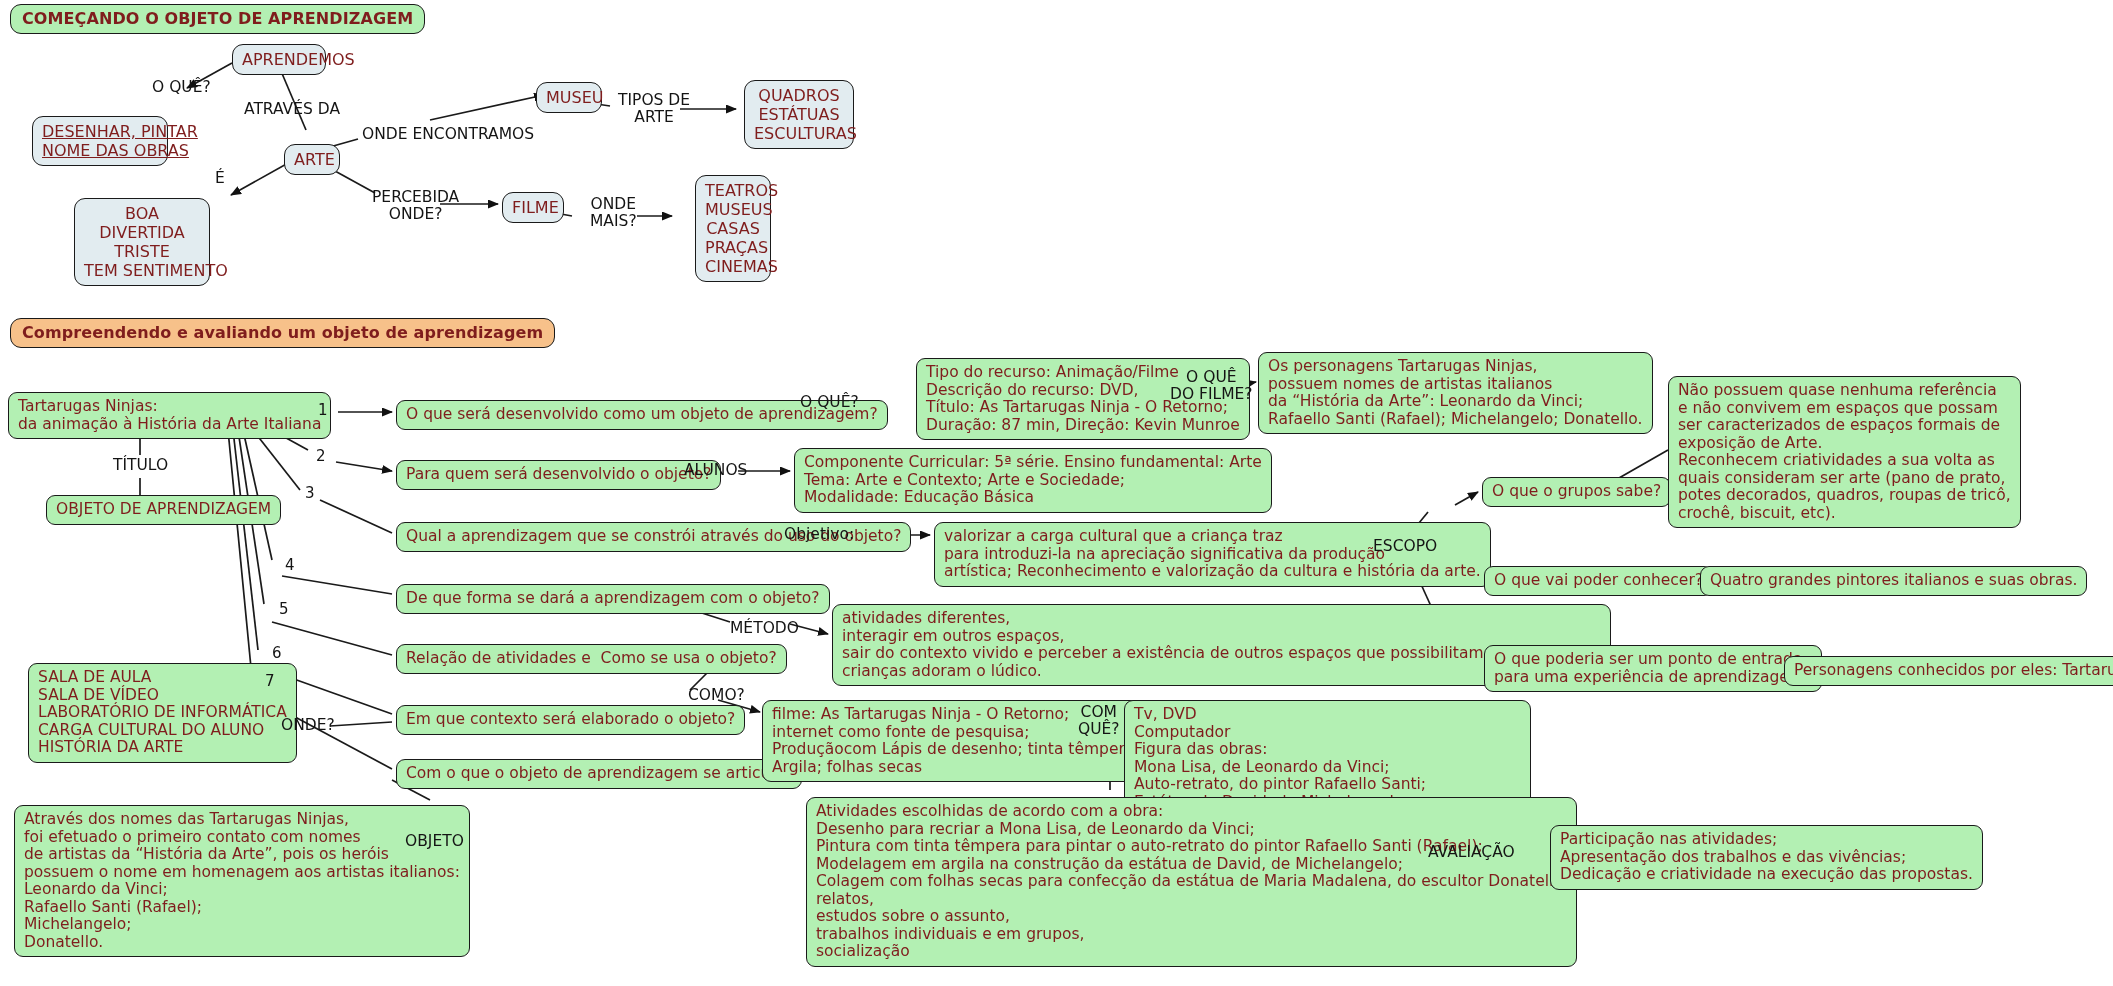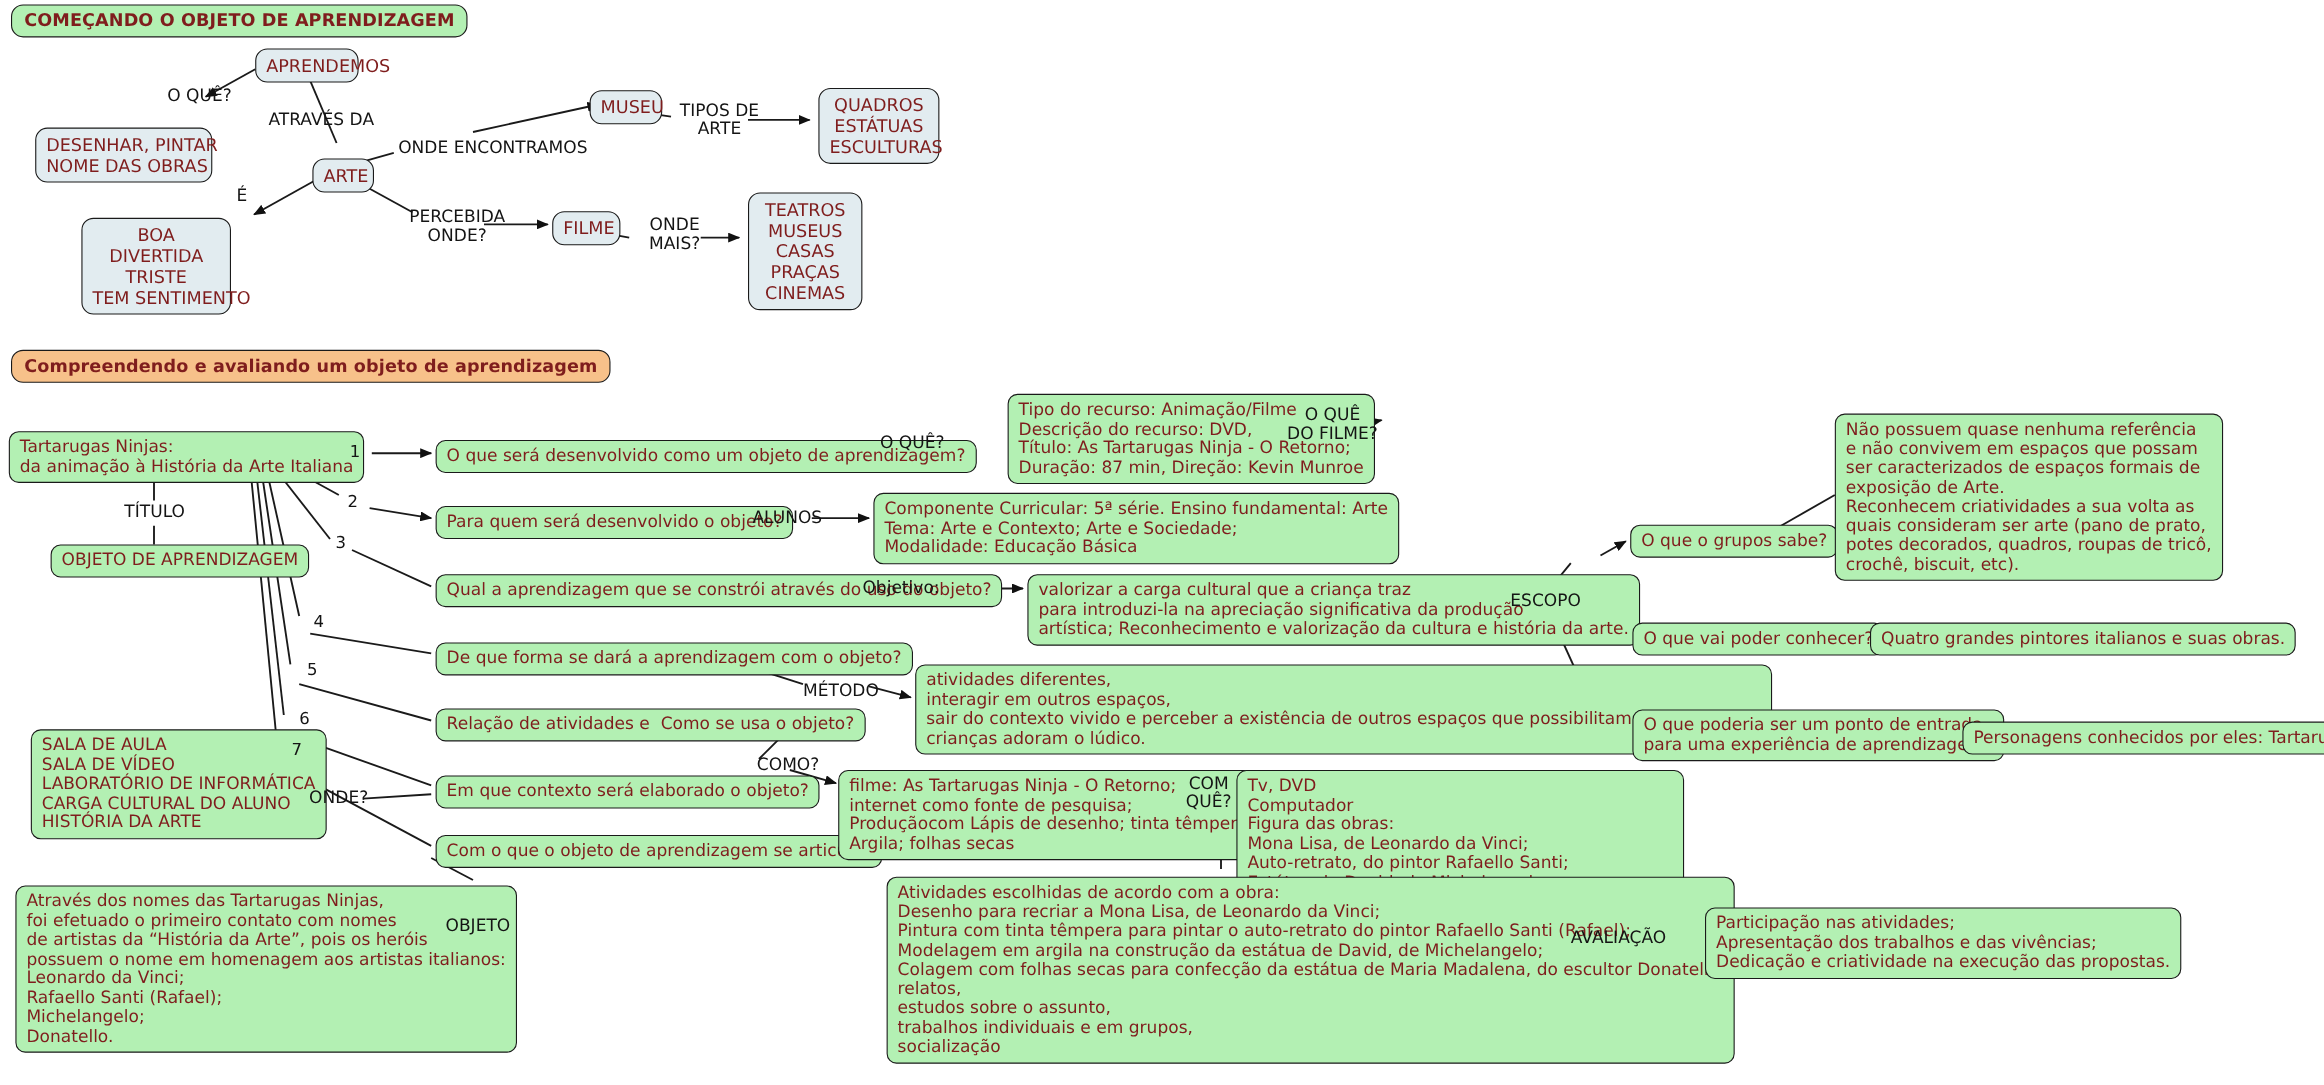--- a/index.html
+++ b/index.html
@@ -162,21 +162,21 @@
       <path d="M1750,668 L1782,668"></path>
     </g>
   </svg>
 
   <div class="node banner green" style="left:10px; top:4px;">COMEÇANDO O OBJETO DE APRENDIZAGEM</div>
 
   <div class="node blue" style="left:232px; top:44px; width:94px; text-align:center;">APRENDEMOS</div>
 
   <div class="edge-label caps" style="left:152px; top:79px;">O QUÊ?</div>
 
-  <div class="node blue" style="left:32px; top:116px; width:161px;">DESENHAR, PINTAR
+  <div class="node blue" style="left:32px; top:116px; width:136px;text-decoration:underline;">DESENHAR, PINTAR
 NOME DAS OBRAS</div>
 
   <div class="edge-label caps" style="left:244px; top:101px;">ATRAVÉS DA</div>
 
   <div class="node blue" style="left:284px; top:144px; width:56px;">ARTE</div>
 
   <div class="edge-label caps" style="left:215px; top:170px;">É</div>
 
   <div class="node blue" style="left:74px; top:198px; width:136px;">BOA
 DIVERTIDA
@@ -195,21 +195,21 @@
 ESCULTURAS</div>
 
   <div class="edge-label caps" style="left:372px; top:189px;">PERCEBIDA
 ONDE?</div>
 
   <div class="node blue" style="left:502px; top:192px; width:62px;">FILME</div>
 
   <div class="edge-label caps" style="left:590px; top:196px;">ONDE
 MAIS?</div>
 
-  <div class="node blue" style="left:680px; top:175px; width:104px;">TEATROS
+  <div class="node blue" style="left:695px; top:175px; width:76px;">TEATROS
 MUSEUS
 CASAS
 PRAÇAS
 CINEMAS</div>
 
   <div class="node banner orange" style="left:10px; top:318px;">Compreendendo e avaliando um objeto de aprendizagem</div>
 
   <div class="node" style="left:8px; top:392px;">Tartarugas Ninjas:
 da animação à História da Arte Italiana</div>
 
@@ -245,20 +245,24 @@
   <div class="edge-label caps" style="left:1170px; top:369px;">O QUÊ
 DO FILME?</div>
   <div class="edge-label caps" style="left:1373px; top:538px;">ESCOPO</div>
   <div class="edge-label caps" style="left:1428px; top:844px;">AVALIAÇÃO</div>
 
   <div class="node" style="left:876px; top:358px;margin-left:40px;">Tipo do recurso: Animação/Filme
 Descrição do recurso: DVD,
 Título: As Tartarugas Ninja - O Retorno;
 Duração: 87 min, Direção: Kevin Munroe</div>
 
+  <div class="node" style="left:1258px; top:352px;">Os personagens Tartarugas Ninjas,
+possuem nomes de artistas italianos
+da “História da Arte”: Leonardo da Vinci;
+Rafaello Santi (Rafael); Michelangelo; Donatello.</div>
 
   <div class="node" style="left:794px; top:448px;">Componente Curricular: 5ª série. Ensino fundamental: Arte
 Tema: Arte e Contexto; Arte e Sociedade;
 Modalidade: Educação Básica</div>
 
   <div class="node" style="left:934px; top:522px;">valorizar a carga cultural que a criança traz
 para introduzi-la na apreciação significativa da produção
 artística; Reconhecimento e valorização da cultura e história da arte.</div>
 
   <div class="node" style="left:832px; top:604px;">atividades diferentes,

